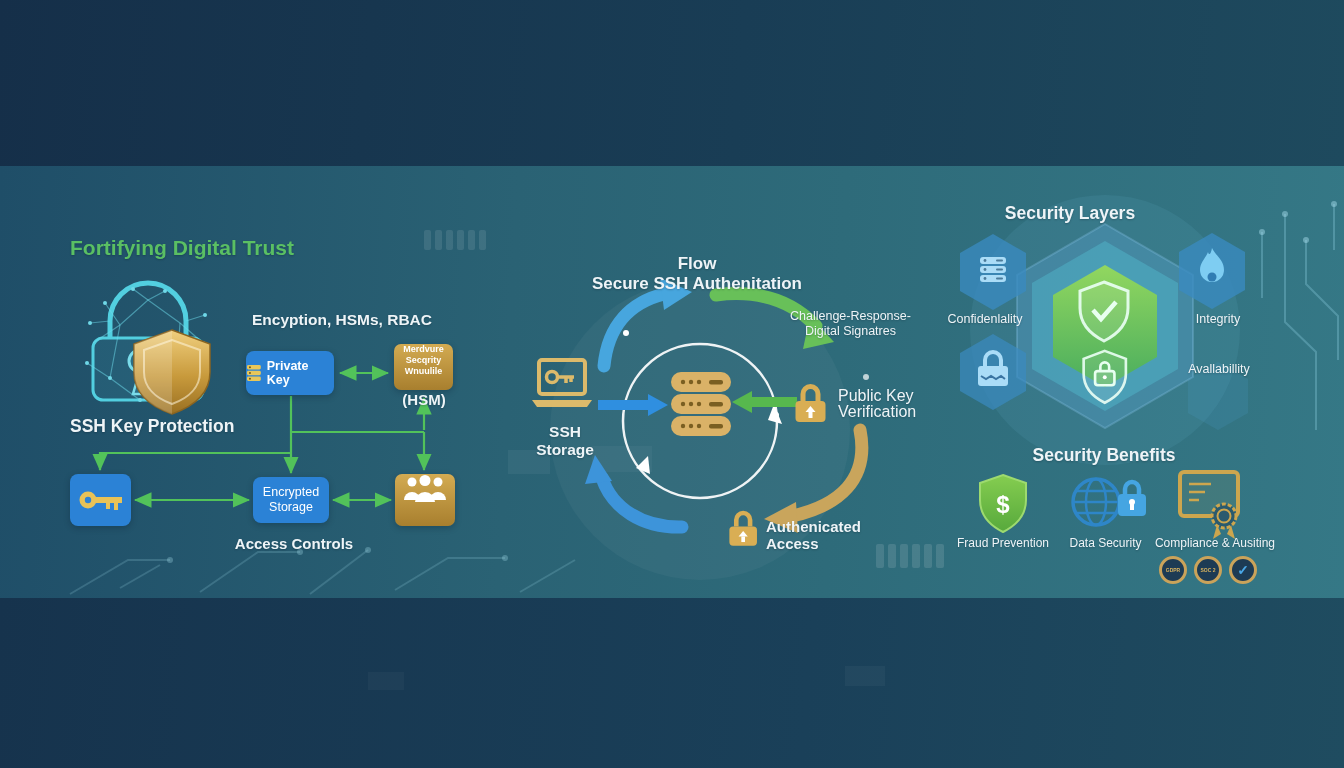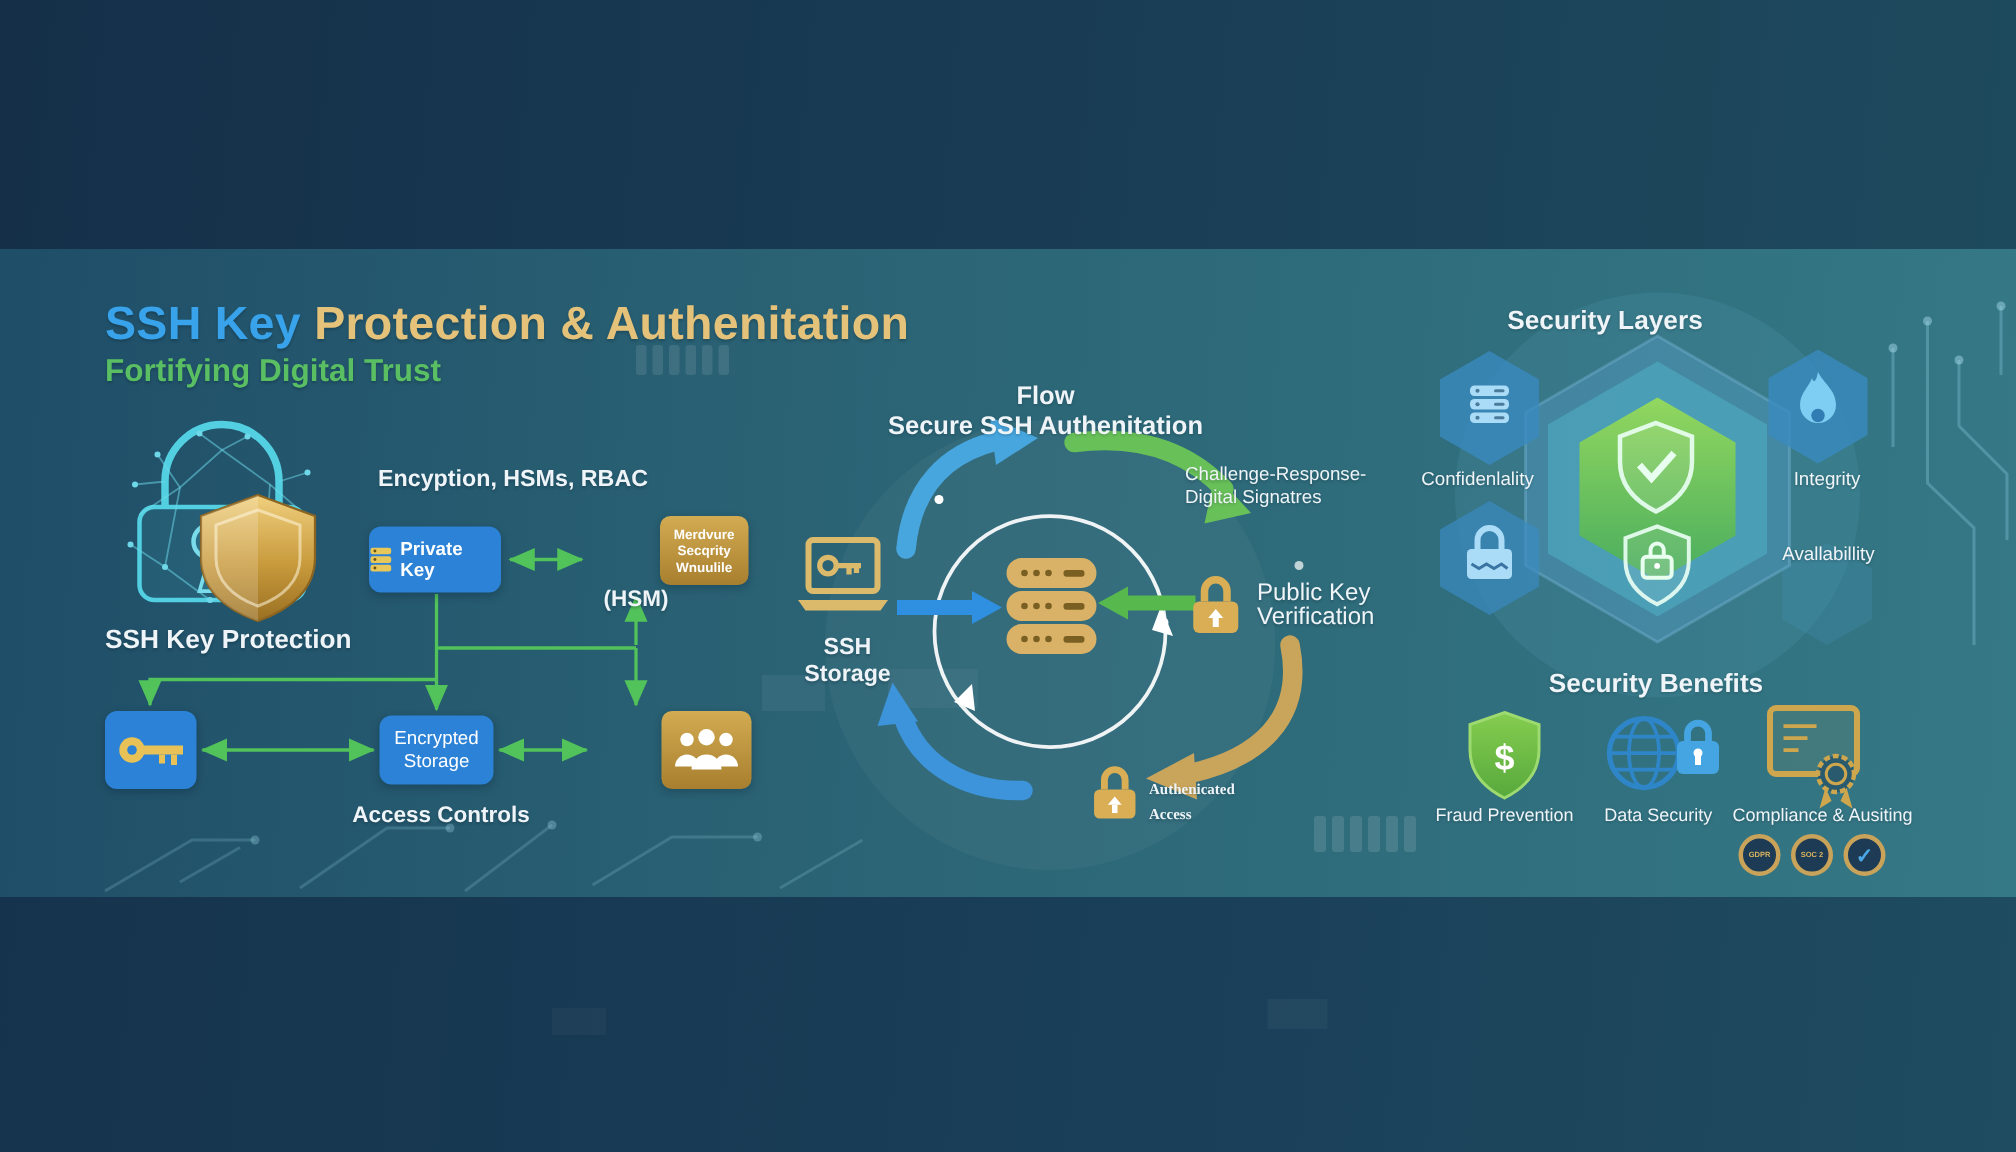--- a/index.html
+++ b/index.html
@@ -10,21 +10,21 @@
   .band-main{top:166px;height:432px;background:linear-gradient(93deg,#1f4e68 0%,#2a6274 38%,#2e6b7a 62%,#357886 100%);}
   .band-bottom{top:598px;height:170px;background:linear-gradient(95deg,#16334d 0%,#1a4059 60%,#1f4c60 100%);}
   .lbl{position:absolute;color:#eef4f7;text-shadow:0 1px 2px rgba(0,20,30,.25);}
   .b{font-weight:bold;}
   .ctr{text-align:center;}
   .title{left:70px;top:198px;font-size:31px;font-weight:bold;letter-spacing:.2px;white-space:nowrap;}
   .title .t1{color:#38a3ea;}
   .title .t2{color:#e5c27a;}
   .subtitle{left:70px;top:236px;font-size:21px;color:#5abf63;font-weight:700;}
   .boxblue{position:absolute;background:#2b82d6;border-radius:8px;display:flex;align-items:center;justify-content:center;box-shadow:0 2px 6px rgba(0,20,40,.25);}
-  .boxgold{position:absolute;background:linear-gradient(180deg,#d3ab52,#a87f2e);border-radius:7px;display:flex;align-items:center;justify-content:center;box-shadow:0 2px 6px rgba(0,20,40,.25);margin-left:46px;}
+  .boxgold{position:absolute;background:linear-gradient(180deg,#d3ab52,#a87f2e);border-radius:7px;display:flex;justify-content:center;box-shadow:0 2px 6px rgba(0,20,40,.25);}
   .pk-box{left:246px;top:351px;width:88px;height:44px;gap:5px;}
   .pk-box .txt{color:#fff;font-size:12.5px;font-weight:bold;}
   .hsm-box{left:394px;top:344px;width:59px;height:46px;}
   .hsm-box .txt{color:#fff;font-size:9px;font-weight:bold;line-height:11px;text-align:center;}
   .st-box{left:253px;top:477px;width:76px;height:46px;flex-direction:column;}
   .st-box .txt{color:#fff;font-size:12.5px;line-height:15px;text-align:center;}
   .key-box{left:70px;top:474px;width:61px;height:52px;}
   .ppl-box{left:395px;top:474px;width:60px;height:52px;}
   .badge{position:absolute;width:22px;height:22px;border:3px solid #caa35a;border-radius:50%;
          background:#1d3b54;display:flex;align-items:center;justify-content:center;overflow:hidden;}
@@ -289,23 +289,20 @@
     <g transform="translate(1178,470)">
       <rect x="2" y="2" width="58" height="44" rx="4" stroke="#cda64e" stroke-width="4" fill="rgba(205,166,78,0.10)"></rect>
       <path d="M11,14 h22 M11,22 h16 M11,30 h10" stroke="#cda64e" stroke-width="2.5" fill="none"></path>
       <circle cx="46" cy="46" r="12" fill="#2a5a6e" stroke="#cda64e" stroke-width="3" stroke-dasharray="4 2"></circle>
       <circle cx="46" cy="46" r="6.5" stroke="#cda64e" stroke-width="2" fill="none"></circle>
       <path d="M39,55 l-4,14 l8,-5 z" fill="#cda64e"></path>
         <path d="M53,55 l4,14 l-8,-5 z" fill="#cda64e"></path>
     </g>
   </svg>
 
-  <div class="lbl title">
-    <span class="t1">SSH Key</span><span class="t2"> Protection &amp; Authenitation</span>
-  </div>
   <div class="lbl subtitle">Fortifying Digital Trust</div>
 
   <div class="lbl b" style="left:70px;top:416px;font-size:17.5px;">SSH Key Protection</div>
   <div class="lbl b" style="left:252px;top:311px;font-size:15.5px;">Encyption, HSMs, RBAC</div>
 
   <div class="boxblue pk-box">
     <svg width="16" height="18" viewBox="0 0 16 18" style="position:static;">
       <g fill="#e8c75a">
           <rect x="1" y="1" width="14" height="4.5" rx="1.5"></rect>
           <rect x="1" y="6.8" width="14" height="4.5" rx="1.5"></rect>
@@ -356,29 +353,29 @@
       </g>
     </svg>
   </div>
   <div class="lbl b ctr" style="left:224px;top:535px;width:140px;font-size:15px;">Access Controls</div>
 
   <div class="lbl b ctr" style="left:572px;top:254px;width:250px;font-size:17px;line-height:20px;">
     <div>Flow</div>
     <div>Secure SSH Authenitation</div>
   </div>
   <div class="lbl b ctr" style="left:520px;top:423px;width:90px;font-size:15.5px;">SSH Storage</div>
-  <div class="lbl" style="left:790px;top:309px;font-size:12.5px;line-height:15px;">
+  <div class="lbl" style="left:790px;top:309px;font-size:12.5px;line-height:15px;text-align:center;">
     <div>Challenge-Response-</div>
     <div>Digital Signatres</div>
   </div>
   <div class="lbl" style="left:838px;top:388px;font-size:16px;line-height:16px;">
     <div>Public Key</div>
     <div>Verification</div>
   </div>
-  <div class="lbl b" style="left:766px;top:518px;font-size:10px;line-height:17px;font-family:Liberation Serif, serif;">
+  <div class="lbl b" style="left:766px;top:518px;font-size:15px;line-height:17px;">
     <div>Authenicated</div>
     <div>Access</div>
   </div>
 
   <div class="lbl b ctr" style="left:990px;top:203px;width:160px;font-size:17.5px;">Security Layers</div>
   <div class="lbl ctr" style="left:933px;top:312px;width:104px;font-size:12.5px;">Confidenlality</div>
   <div class="lbl ctr" style="left:1178px;top:312px;width:80px;font-size:12.5px;">Integrity</div>
   <div class="lbl ctr" style="left:1172px;top:362px;width:94px;font-size:12.5px;">Avallabillity</div>
 
   <div class="lbl b ctr" style="left:1024px;top:445px;width:160px;font-size:17.5px;">Security Benefits</div>

